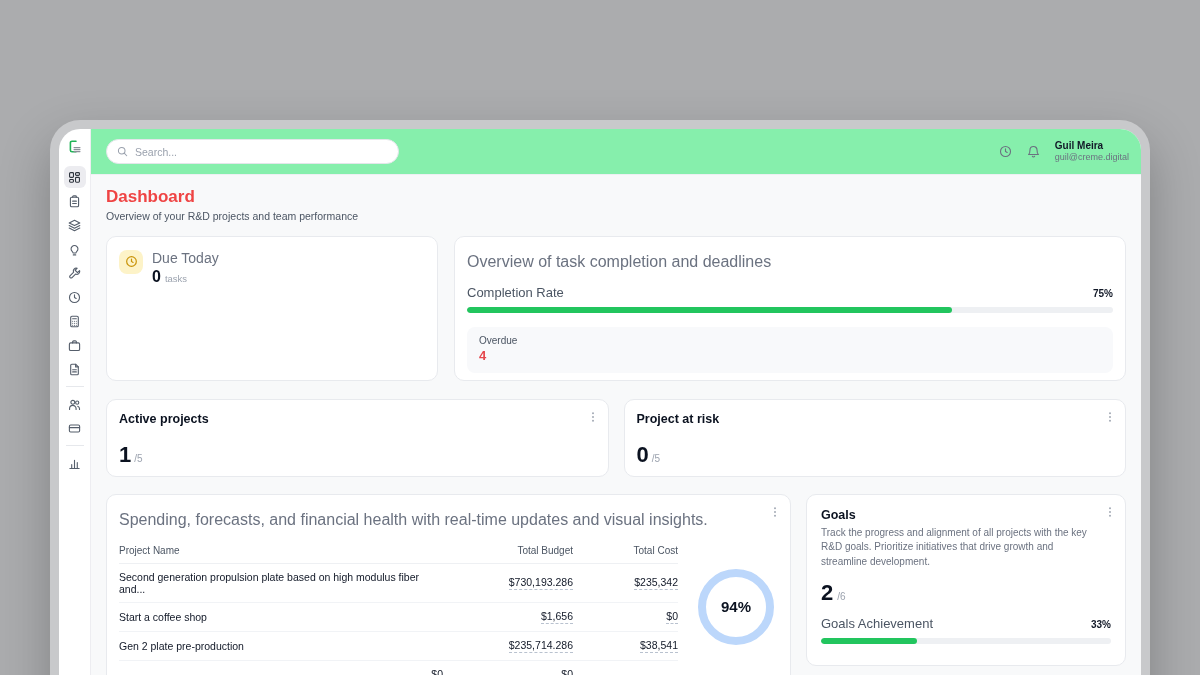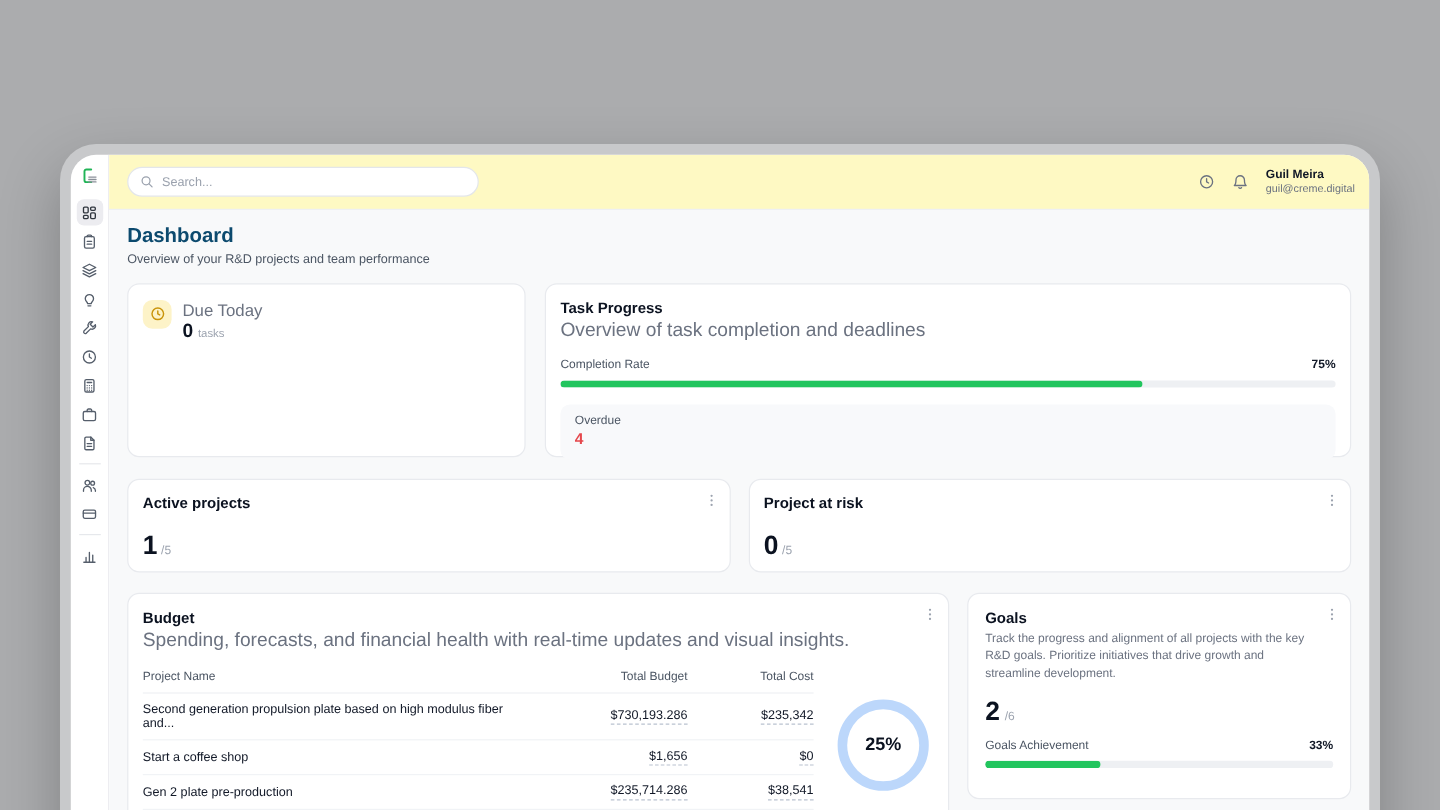--- a/index.html
+++ b/index.html
@@ -19,33 +19,33 @@
   .sidebar { width:32px; border-right:1px solid #ededf1; display:flex; flex-direction:column; align-items:center; padding-top:10px; flex-shrink:0; }
   .logo { width:16px; height:16px; margin-bottom:10px; }
   .nav { display:flex; flex-direction:column; align-items:center; }
   .nav-item { width:22px; height:22px; margin:1px 0; border-radius:6px; display:flex; align-items:center; justify-content:center; color:#555e6b; cursor:pointer; }
   .nav-item.active { background:#ececf0; color:#30363f; }
   .nav-item svg { width:13px; height:13px; }
   .nav-divider { width:18px; height:1px; background:#e6e8ec; margin:5px 0; }
 
   
   .main { flex:1; display:flex; flex-direction:column; min-width:0; }
-  .topbar { height:46px; flex-shrink:0; border-bottom:1px solid #eef0f3; display:flex; align-items:center; padding:0 12px 0 15px; background:#fef9c3; }
+  .topbar { height:46px; flex-shrink:0; border-bottom:1px solid #eef0f3; display:flex; align-items:center; padding:0 12px 0 15px; background:#86efac; }
   .search { width:293px; height:25px; border:1px solid #e3e6ea; border-radius:13px; display:flex; align-items:center; gap:7px; padding:0 10px; color:#9aa1ad; background:#fff; }
   .search svg { width:11px; height:11px; flex-shrink:0; }
   .search input { border:none; outline:none; font-size:10.5px; color:#374151; width:100%; font-family:"Liberation Sans",sans-serif; background:transparent; }
   .search input::placeholder { color:#9aa1ad; }
   .topbar-right { margin-left:auto; display:flex; align-items:center; gap:15px;justify-content:space-between; }
   .top-icon { width:13px; height:13px; color:#6b7280; cursor:pointer; }
   .user { line-height:1.3; }
   .user-name { font-size:10px; font-weight:700; color:#111827; }
   .user-email { font-size:9px; color:#6b7280; }
 
   .content { flex:1; background:#f8f9fa; padding:12px 15px 0; overflow:hidden; }
-  .page-title { font-size:17px; font-weight:700; color:#0c4a6e; line-height:1.15; }
+  .page-title { font-size:17px; font-weight:700; color:#ef4444; line-height:1.15; }
   .page-subtitle { font-size:10.5px; color:#4b5563; margin-top:3px; }
 
   .row { display:flex; }
   .row1 { margin-top:14px; gap:16px; }
   .row2 { margin-top:18px; gap:15px; }
   .row3 { margin-top:17px; gap:15px; align-items:flex-start; }
 
   .card { background:#fff; border:1px solid #e8eaee; border-radius:10px; position:relative; }
 
   
@@ -55,21 +55,21 @@
   .due-label { font-size:14px; color:#6b7280; }
   .due-value-row { margin-top:2px; display:flex; align-items:baseline; gap:4px; }
   .due-value { font-size:16px; font-weight:700; color:#0b1220; }
   .due-unit { font-size:9.5px; color:#9ca3af; }
 
   
   .task-card { flex:1; height:145px; padding:13px 12px; }
   .card-title { font-size:12.5px; font-weight:700; color:#0b1220; }
   .card-subtitle { font-size:16px; color:#6b7280; margin-top:3px; }
   .meter-row { display:flex; justify-content:space-between; align-items:baseline; margin-top:14px; }
-  .meter-label { font-size:10px; color:#4b5563; }
+  .meter-label { font-size:13px; color:#4b5563; }
   .meter-value { font-size:10px; font-weight:700; color:#111827; }
   .bar-track { margin-top:7px; height:6px; background:#eef0f3; border-radius:3px; overflow:hidden; }
   .bar-fill { height:100%; background:#22c55e; border-radius:3px; }
   .task-stats { display:flex; gap:10px; margin-top:14px; }
   .stat-box { flex:1; background:#f8f9fb; border-radius:8px; padding:8px 12px 10px; }
   .stat-box-label { font-size:10px; color:#4b5563; }
   .stat-box-value { font-size:13px; font-weight:700; color:#0b1220; margin-top:2px; }
   .stat-box-value.red { color:#e5484d; }
 
   
@@ -242,21 +242,20 @@
               <div>
                 <div class="due-label">Due Today</div>
                 <div class="due-value-row">
                   <span class="due-value">0</span>
                   <span class="due-unit">tasks</span>
                 </div>
               </div>
             </div>
 
             <div class="card task-card">
-              <div class="card-title">Task Progress</div>
               <div class="card-subtitle">Overview of task completion and deadlines</div>
               <div class="meter-row">
                 <span class="meter-label">Completion Rate</span>
                 <span class="meter-value">75%</span>
               </div>
               <div class="bar-track">
                 <div class="bar-fill" style="width: 75%;"></div>
               </div>
               <div class="task-stats">
                 <div class="stat-box">
@@ -293,21 +292,20 @@
               </div>
               <div class="big-row">
                 <span class="big-value">0</span>
                 <span class="big-total">/5</span>
               </div>
             </div>
           </div>
 
           <div class="row row3">
             <div class="card budget-card">
-              <div class="card-title">Budget</div>
               <div class="card-subtitle">Spending, forecasts, and financial health with real-time updates and visual insights.</div>
               <div class="kebab">
                 <svg viewBox="0 0 14 14" fill="currentColor">
                     <circle cx="7" cy="2.6" r="1.1"></circle>
                     <circle cx="7" cy="7" r="1.1"></circle>
                     <circle cx="7" cy="11.4" r="1.1"></circle>
                   </svg>
               </div>
               <div class="budget-body">
                 <div class="budget-table">
@@ -333,21 +331,21 @@
                   </div>
                   <div class="t-row">
 
                     <span class="t-cell-r money">$0</span>
                     <span class="t-cell-r money">$0</span>
                   </div>
 
                 </div>
                 <div class="ring-col">
                   <div class="ring">
-                    <span class="ring-label">25%</span>
+                    <span class="ring-label">94%</span>
                   </div>
                 </div>
               </div>
             </div>
 
             <div class="card goals-card">
               <div class="card-title">Goals</div>
               <div class="kebab">
                 <svg viewBox="0 0 14 14" fill="currentColor">
                     <circle cx="7" cy="2.6" r="1.1"></circle>

